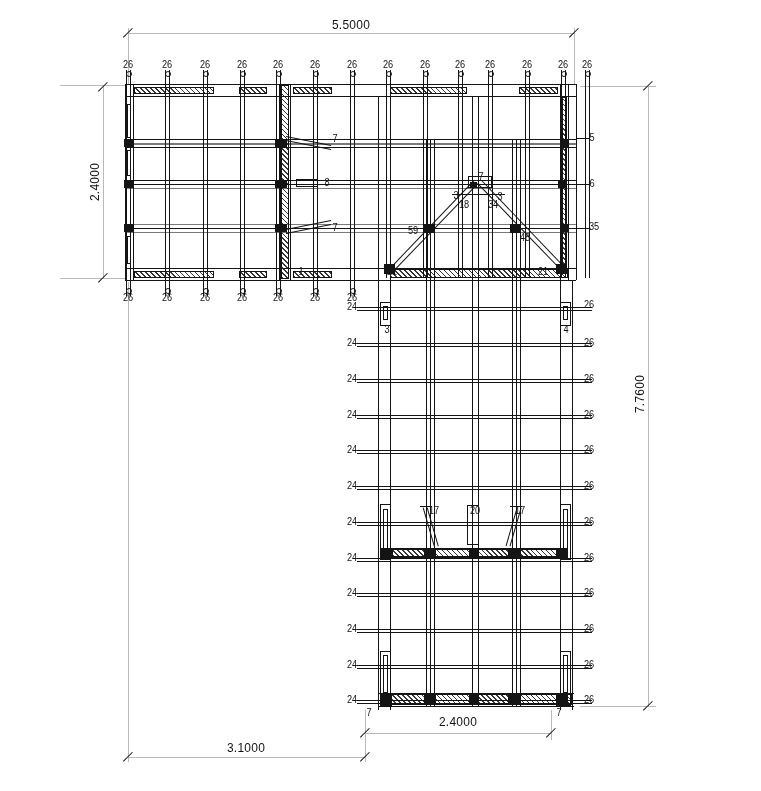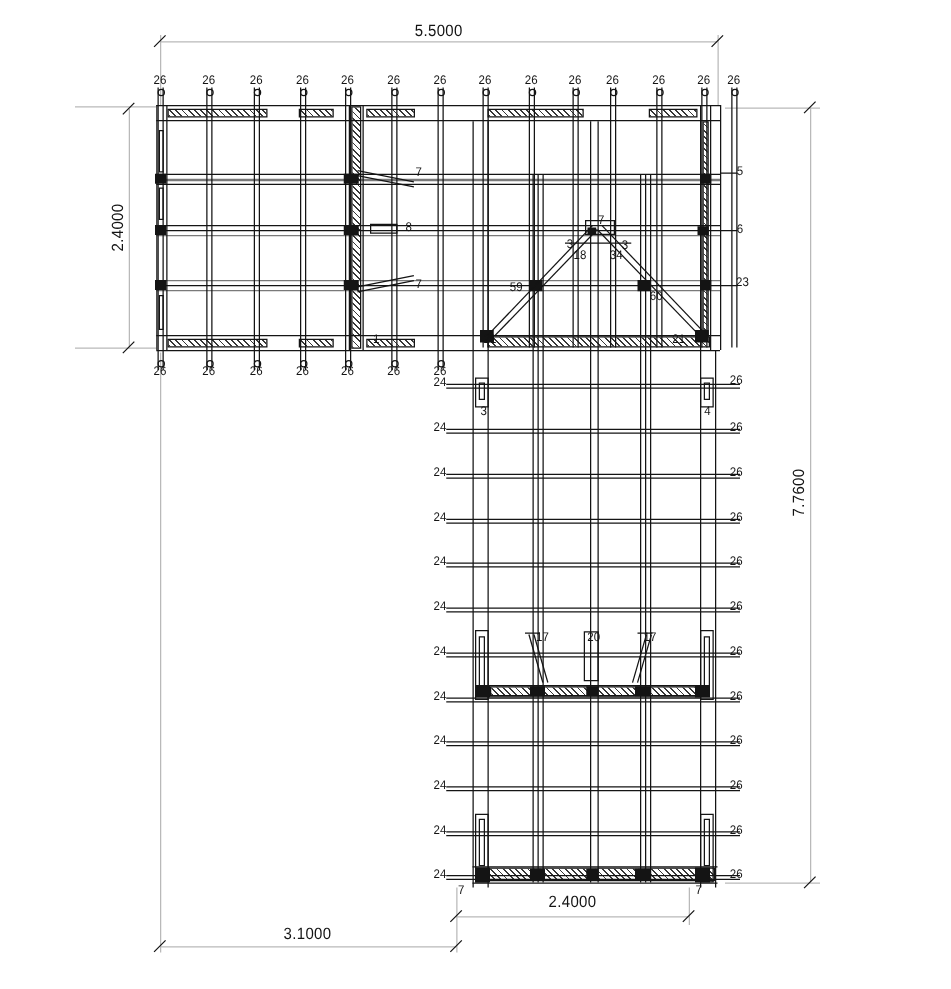--- a/index.html
+++ b/index.html
@@ -280,26 +280,26 @@
     <div class="lbl" style="left: 335px; top: 139px;">7</div>
     <div class="lbl" style="left: 327px; top: 183px;">8</div>
     <div class="lbl" style="left: 335px; top: 228px;">7</div>
     <div class="lbl" style="left: 301px; top: 272px;">1</div>
     <div class="lbl" style="left: 481px; top: 177px;">7</div>
     <div class="lbl" style="left: 456px; top: 196px;">3</div>
     <div class="lbl" style="left: 464px; top: 205px;">18</div>
     <div class="lbl" style="left: 500px; top: 197px;">3</div>
     <div class="lbl" style="left: 493px; top: 205px;">34</div>
     <div class="lbl" style="left: 413px; top: 231px;">59</div>
-    <div class="lbl" style="left: 525px; top: 238px;">60</div>
+    <div class="lbl" style="left: 525px; top: 238px;">48</div>
     <div class="lbl" style="left: 392px; top: 272px;">21</div>
     <div class="lbl" style="left: 543px; top: 272px;">21</div>
     <div class="lbl" style="left: 592px; top: 138px;">5</div>
     <div class="lbl" style="left: 592px; top: 184px;">6</div>
-    <div class="lbl" style="left: 594px; top: 227px;">23</div>
+    <div class="lbl" style="left: 594px; top: 227px;">35</div>
     <div class="lbl" style="left: 387px; top: 330px;">3</div>
     <div class="lbl" style="left: 566px; top: 330px;">4</div>
     <div class="lbl" style="left: 434px; top: 511px;">17</div>
     <div class="lbl" style="left: 475px; top: 511px;">20</div>
     <div class="lbl" style="left: 520px; top: 511px;">17</div>
     <div class="lbl" style="left: 369px; top: 713px;">7</div>
     <div class="lbl" style="left: 559px; top: 713px;">7</div>
     <div class="lbl dim" style="left: 351px; top: 24px;">5.5000</div>
     <div class="lbl dim rot" style="left: 94px; top: 182px;">2.4000</div>
     <div class="lbl dim rot" style="left: 639px; top: 394px;">7.7600</div>

